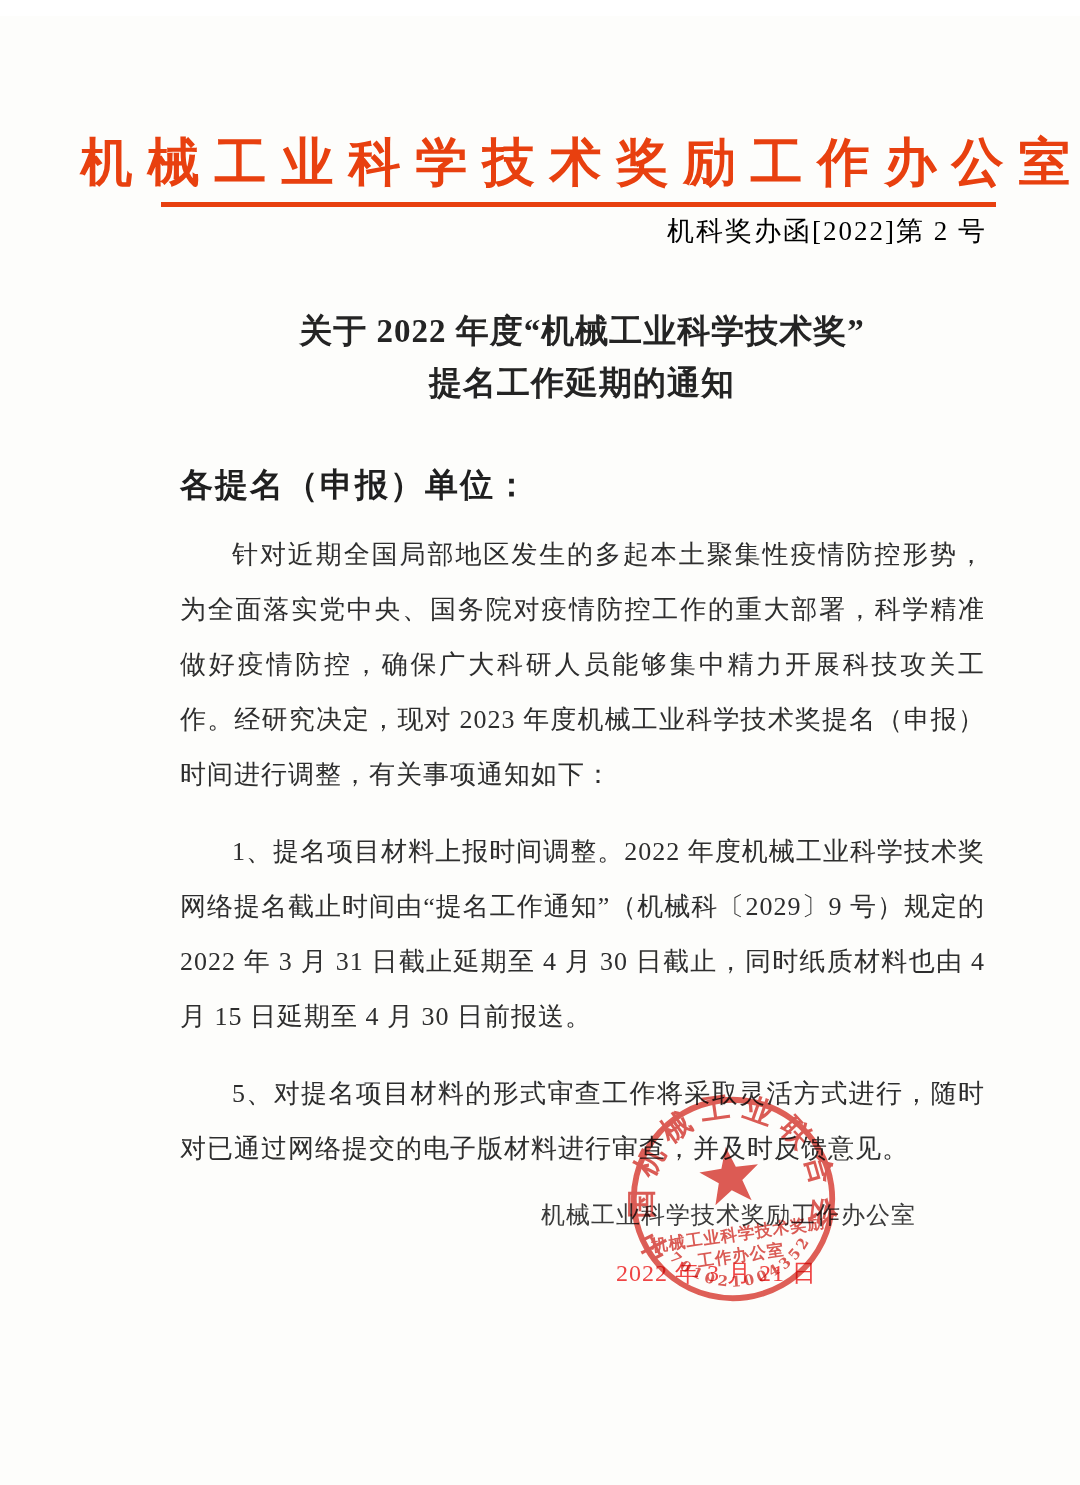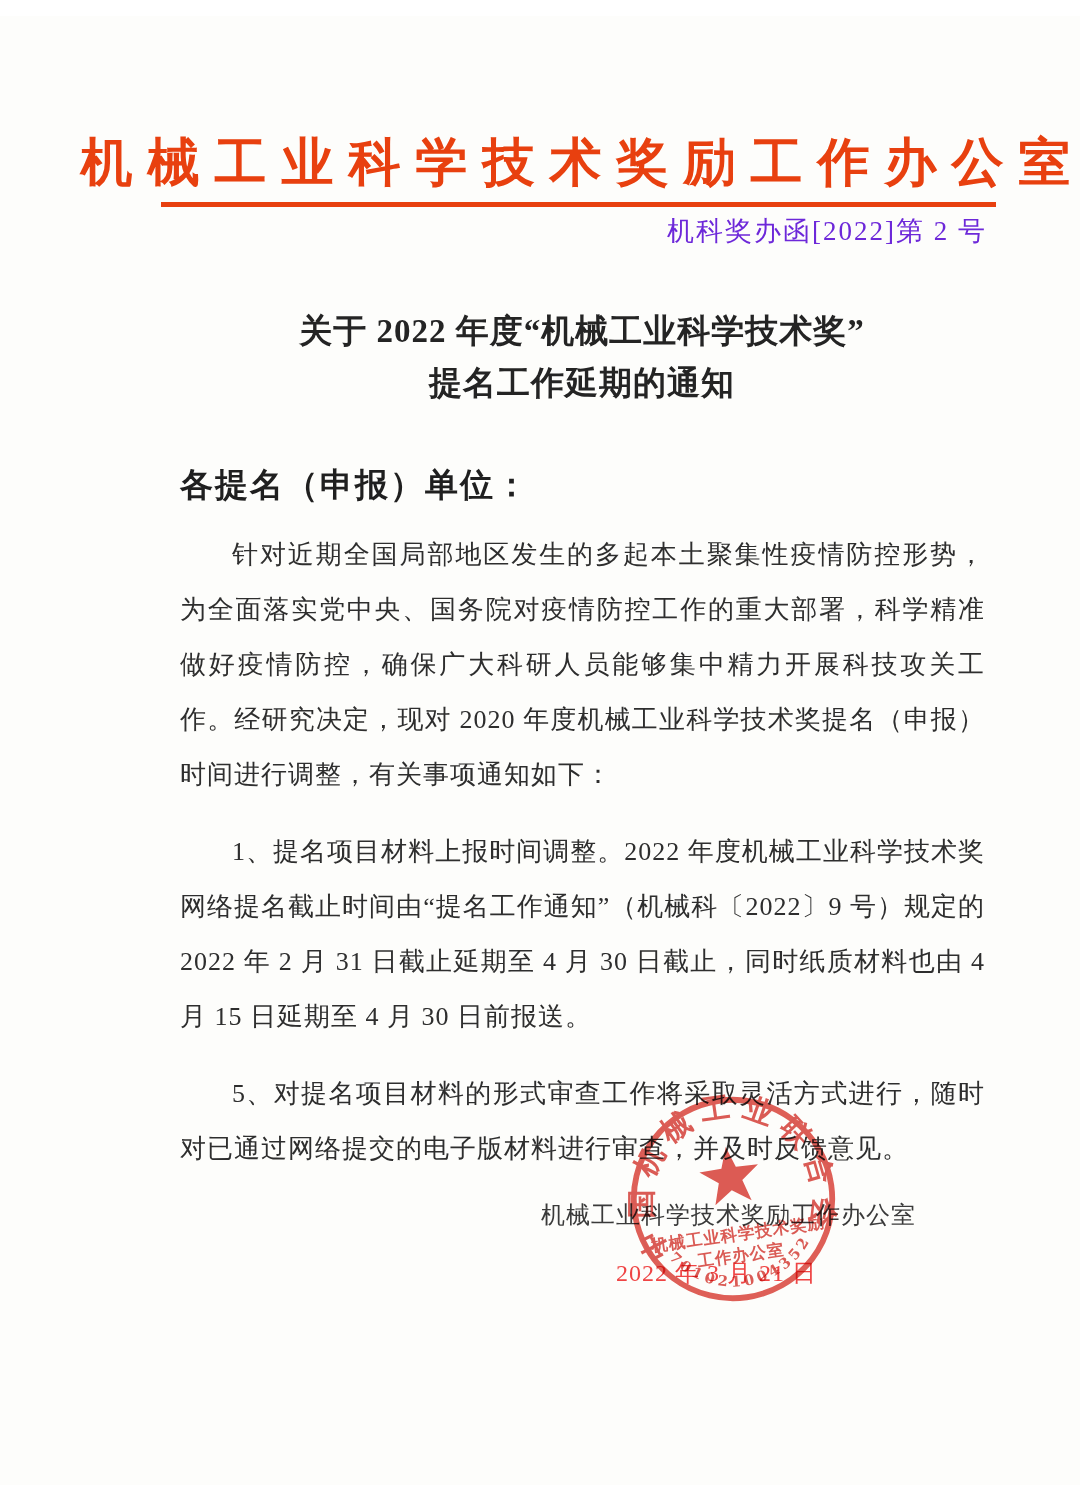--- a/index.html
+++ b/index.html
@@ -37,21 +37,21 @@
     height: 5px;
     margin: 10px auto 0 auto;
     background: #e8400f;
   }
   .doc-number {
     margin-top: 8px;
     padding-right: 93px;
     text-align: right;
     font-size: 27px;
     line-height: 32px;
-    color: #6d28d9;
+    color: #000000;
     letter-spacing: 2px;
   }
   .title-block {
     position: relative;
     left: 42px;
     margin-top: 58px;
     text-align: center;
     font-size: 33px;
     line-height: 52px;
     font-weight: bold;
@@ -150,23 +150,23 @@
 
   <div class="doc-number">机科奖办函[2022]第 2 号</div>
 
   <div class="title-block">
     <div>关于 2022 年度“机械工业科学技术奖”</div>
     <div>提名工作延期的通知</div>
   </div>
 
   <div class="salutation">各提名（申报）单位：</div>
 
-  <p class="para first">针对近期全国局部地区发生的多起本土聚集性疫情防控形势，为全面落实党中央、国务院对疫情防控工作的重大部署，科学精准做好疫情防控，确保广大科研人员能够集中精力开展科技攻关工作。经研究决定，现对 2020 年度机械工业科学技术奖提名（申报）时间进行调整，有关事项通知如下：</p>
+  <p class="para first">针对近期全国局部地区发生的多起本土聚集性疫情防控形势，为全面落实党中央、国务院对疫情防控工作的重大部署，科学精准做好疫情防控，确保广大科研人员能够集中精力开展科技攻关工作。经研究决定，现对 2023 年度机械工业科学技术奖提名（申报）时间进行调整，有关事项通知如下：</p>
 
-  <p class="para">1、提名项目材料上报时间调整。2022 年度机械工业科学技术奖网络提名截止时间由“提名工作通知”（机械科〔2022〕9 号）规定的 2022 年 2 月 31 日截止延期至 4 月 30 日截止，同时纸质材料也由 4 月 15 日延期至 4 月 30 日前报送。</p>
+  <p class="para">1、提名项目材料上报时间调整。2022 年度机械工业科学技术奖网络提名截止时间由“提名工作通知”（机械科〔2029〕9 号）规定的 2022 年 3 月 31 日截止延期至 4 月 30 日截止，同时纸质材料也由 4 月 15 日延期至 4 月 30 日前报送。</p>
 
   <p class="para">5、对提名项目材料的形式审查工作将采取灵活方式进行，随时对已通过网络提交的电子版材料进行审查，并及时反馈意见。</p>
 
   <div class="signature">机械工业科学技术奖励工作办公室</div>
 
   <div class="date">2022 年 3 月 21 日</div>
 
   <svg class="seal" viewBox="0 0 220 220" xmlns="http://www.w3.org/2000/svg">
     <defs>
       <path id="sealArcTop" d="M 41.2 158.2 A 84 84 0 1 1 178.8 158.2" fill="none"></path>

